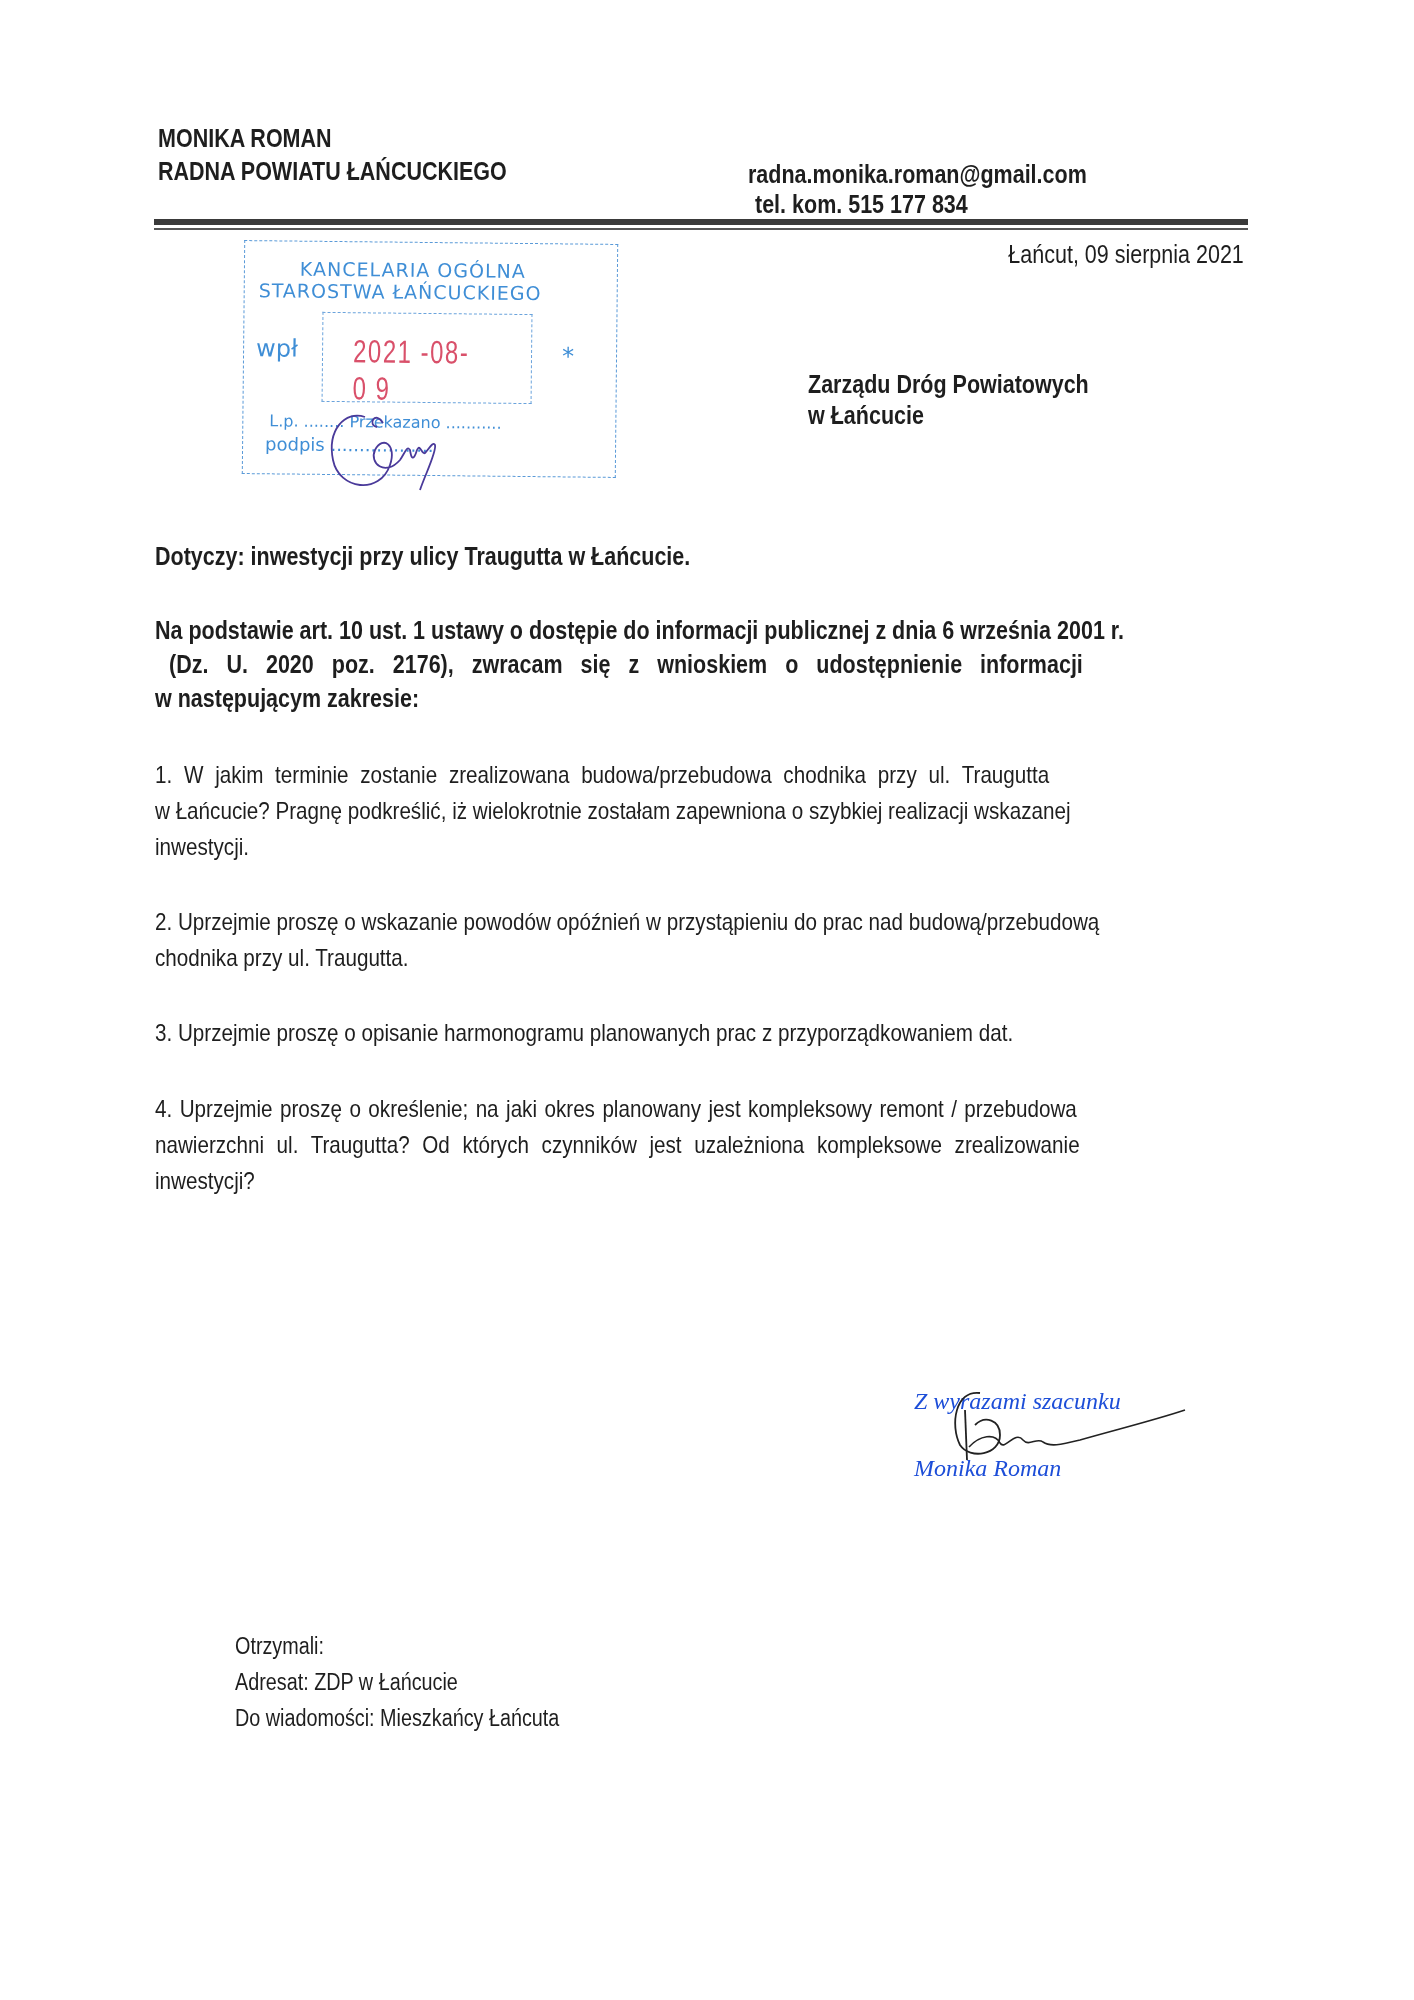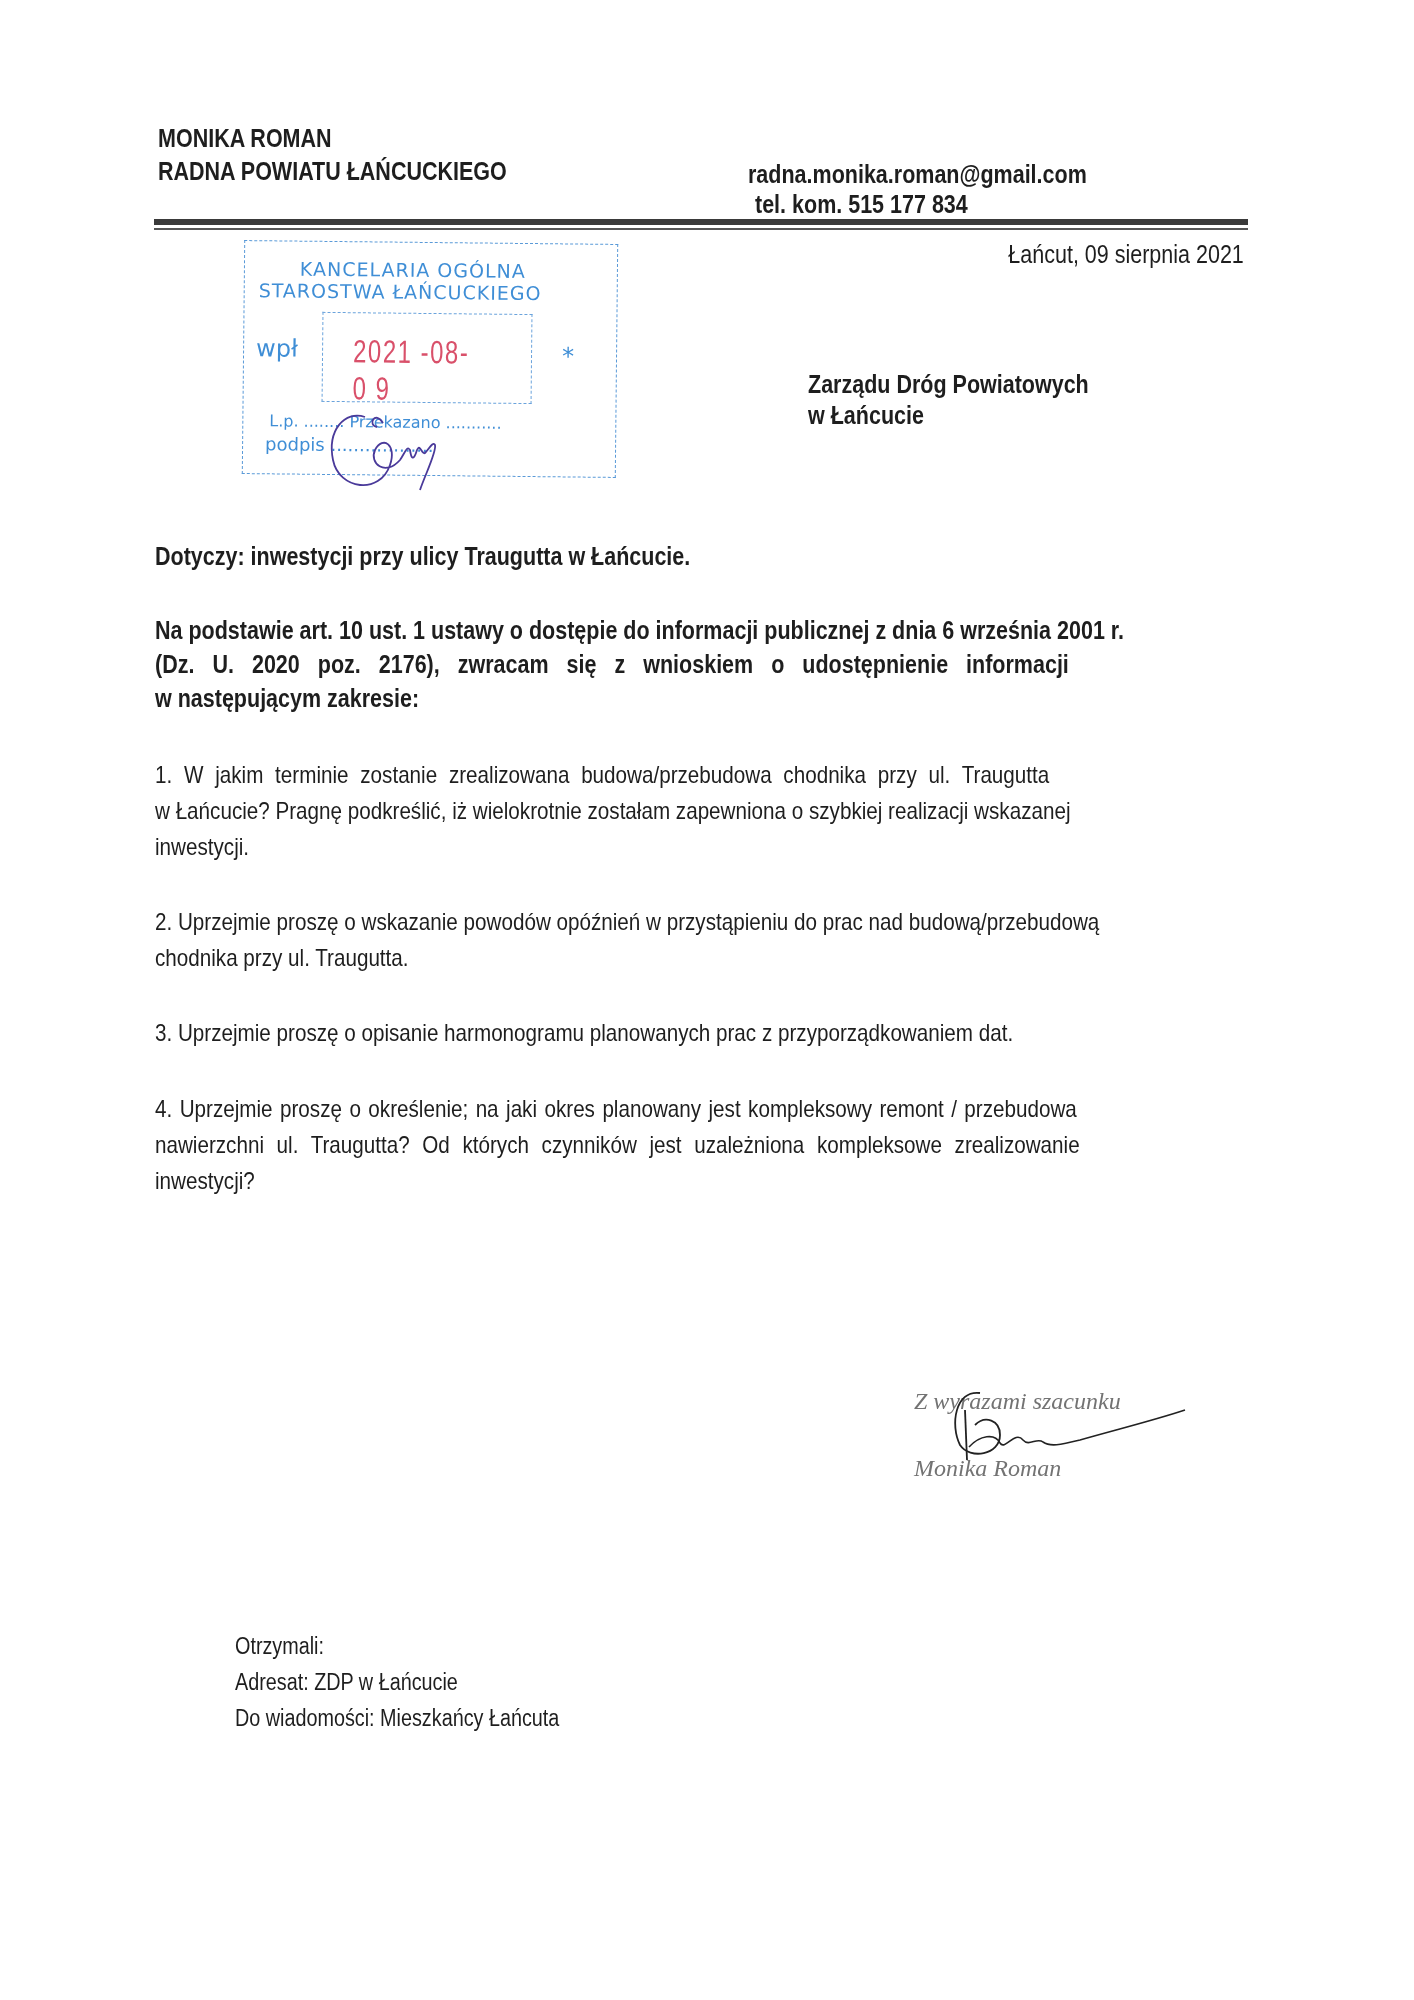--- a/index.html
+++ b/index.html
@@ -24,21 +24,21 @@
     .stamp .t2 { position: absolute; left: 14px; top: 38px; font-size: 19px; letter-spacing: 1px; }
     .stamp .wpl { position: absolute; left: 12px; top: 93px; font-size: 24px; }
     .stamp .datebox { position: absolute; left: 78px; top: 70px; width: 208px; height: 88px; border: 1.5px dashed #6aa3dc; }
     .stamp .date { position: absolute; left: 30px; top: 20px; font-size: 32px; color: #d9506a;
       font-family: "Liberation Sans", sans-serif; transform: scaleX(0.75); transform-origin: left top; letter-spacing: 2px; }
     .stamp .star { position: absolute; left: 318px; top: 98px; font-size: 24px; }
     .stamp .lp { position: absolute; left: 26px; top: 170px; font-size: 16px; }
     .stamp .podpis { position: absolute; left: 22px; top: 192px; font-size: 18px; }
     .bodytxt { font-size: 24px; line-height: 37px; }
 
-    .closing { position: absolute; left: 914px; font-family: "Liberation Serif", serif; font-style: italic; font-size: 24px; color: #737373; }
+    .closing { position: absolute; left: 914px; font-family: "Liberation Serif", serif; font-style: italic; font-size: 24px; color: #1d4ed8; }
     .sig-svg { position: absolute; left: 945px; top: 1385px; }
 
     .cc { position: absolute; left: 235px; font-size: 23px; line-height: 36px; }
   </style>
 </head>
 <body>
 
 <div class="abs hdr narrow" style="left:158px; top:122px;">MONIKA ROMAN</div>
 <div class="abs hdr narrow" style="left:158px; top:155px;">RADNA POWIATU ŁAŃCUCKIEGO</div>
 <div class="abs hdr narrow" style="left:748px; top:158px;">radna.monika.roman@gmail.com</div>
@@ -64,21 +64,21 @@
   <path d="M40 12 C20 5,2 25,8 55 C14 85,55 90,65 60 C72 40,58 30,50 45 C44 58,60 72,75 55 C80 48,82 40,85 45 C86 52,88 58,92 45 C95 38,97 50,100 48 C104 44,108 36,110 40 C112 46,100 70,95 85" fill="none" stroke="#4a3a9a" stroke-width="1.8"></path>
   <path d="M58 18 C50 5,42 20,52 22" fill="none" stroke="#4a3a9a" stroke-width="1.8"></path>
 </svg>
 
 <div class="abs narrow b" style="left:808px; top:370px; font-size:25px;">Zarządu Dróg Powiatowych</div>
 <div class="abs narrow b" style="left:808px; top:401px; font-size:25px;">w Łańcucie</div>
 
 <div class="abs narrow b" style="left:155px; top:542px; font-size:25px;">Dotyczy: inwestycji przy ulicy Traugutta w Łańcucie.</div>
 
 <div class="abs narrow b" style="left:155px; top:616px; font-size:25px;">Na podstawie art. 10 ust. 1 ustawy o dostępie do informacji publicznej z dnia 6 września 2001 r.</div>
-<div class="abs b" style="left:155px; top:650px; font-size:25px; width:1090px; display:flex; justify-content:flex-start;">
+<div class="abs b" style="left:155px; top:650px; font-size:25px; width:1090px; display:flex; justify-content:center;">
   <span class="narrow" style="word-spacing:14px;">(Dz. U. 2020 poz. 2176),  zwracam się z wnioskiem o udostępnienie informacji</span>
 </div>
 <div class="abs narrow b" style="left:155px; top:684px; font-size:25px;">w następującym zakresie:</div>
 
 <div class="abs narrow bodytxt" style="left:155px; top:756px; word-spacing:7px;">1. W jakim terminie zostanie zrealizowana budowa/przebudowa chodnika przy ul. Traugutta</div>
 <div class="abs narrow bodytxt" style="left:155px; top:792px;">w Łańcucie? Pragnę podkreślić, iż wielokrotnie zostałam zapewniona o szybkiej realizacji wskazanej</div>
 <div class="abs narrow bodytxt" style="left:155px; top:828px;">inwestycji.</div>
 
 <div class="abs narrow bodytxt" style="left:155px; top:903px;">2. Uprzejmie proszę o wskazanie powodów opóźnień w przystąpieniu do prac nad budową/przebudową</div>
 <div class="abs narrow bodytxt" style="left:155px; top:939px;">chodnika przy ul. Traugutta.</div>

